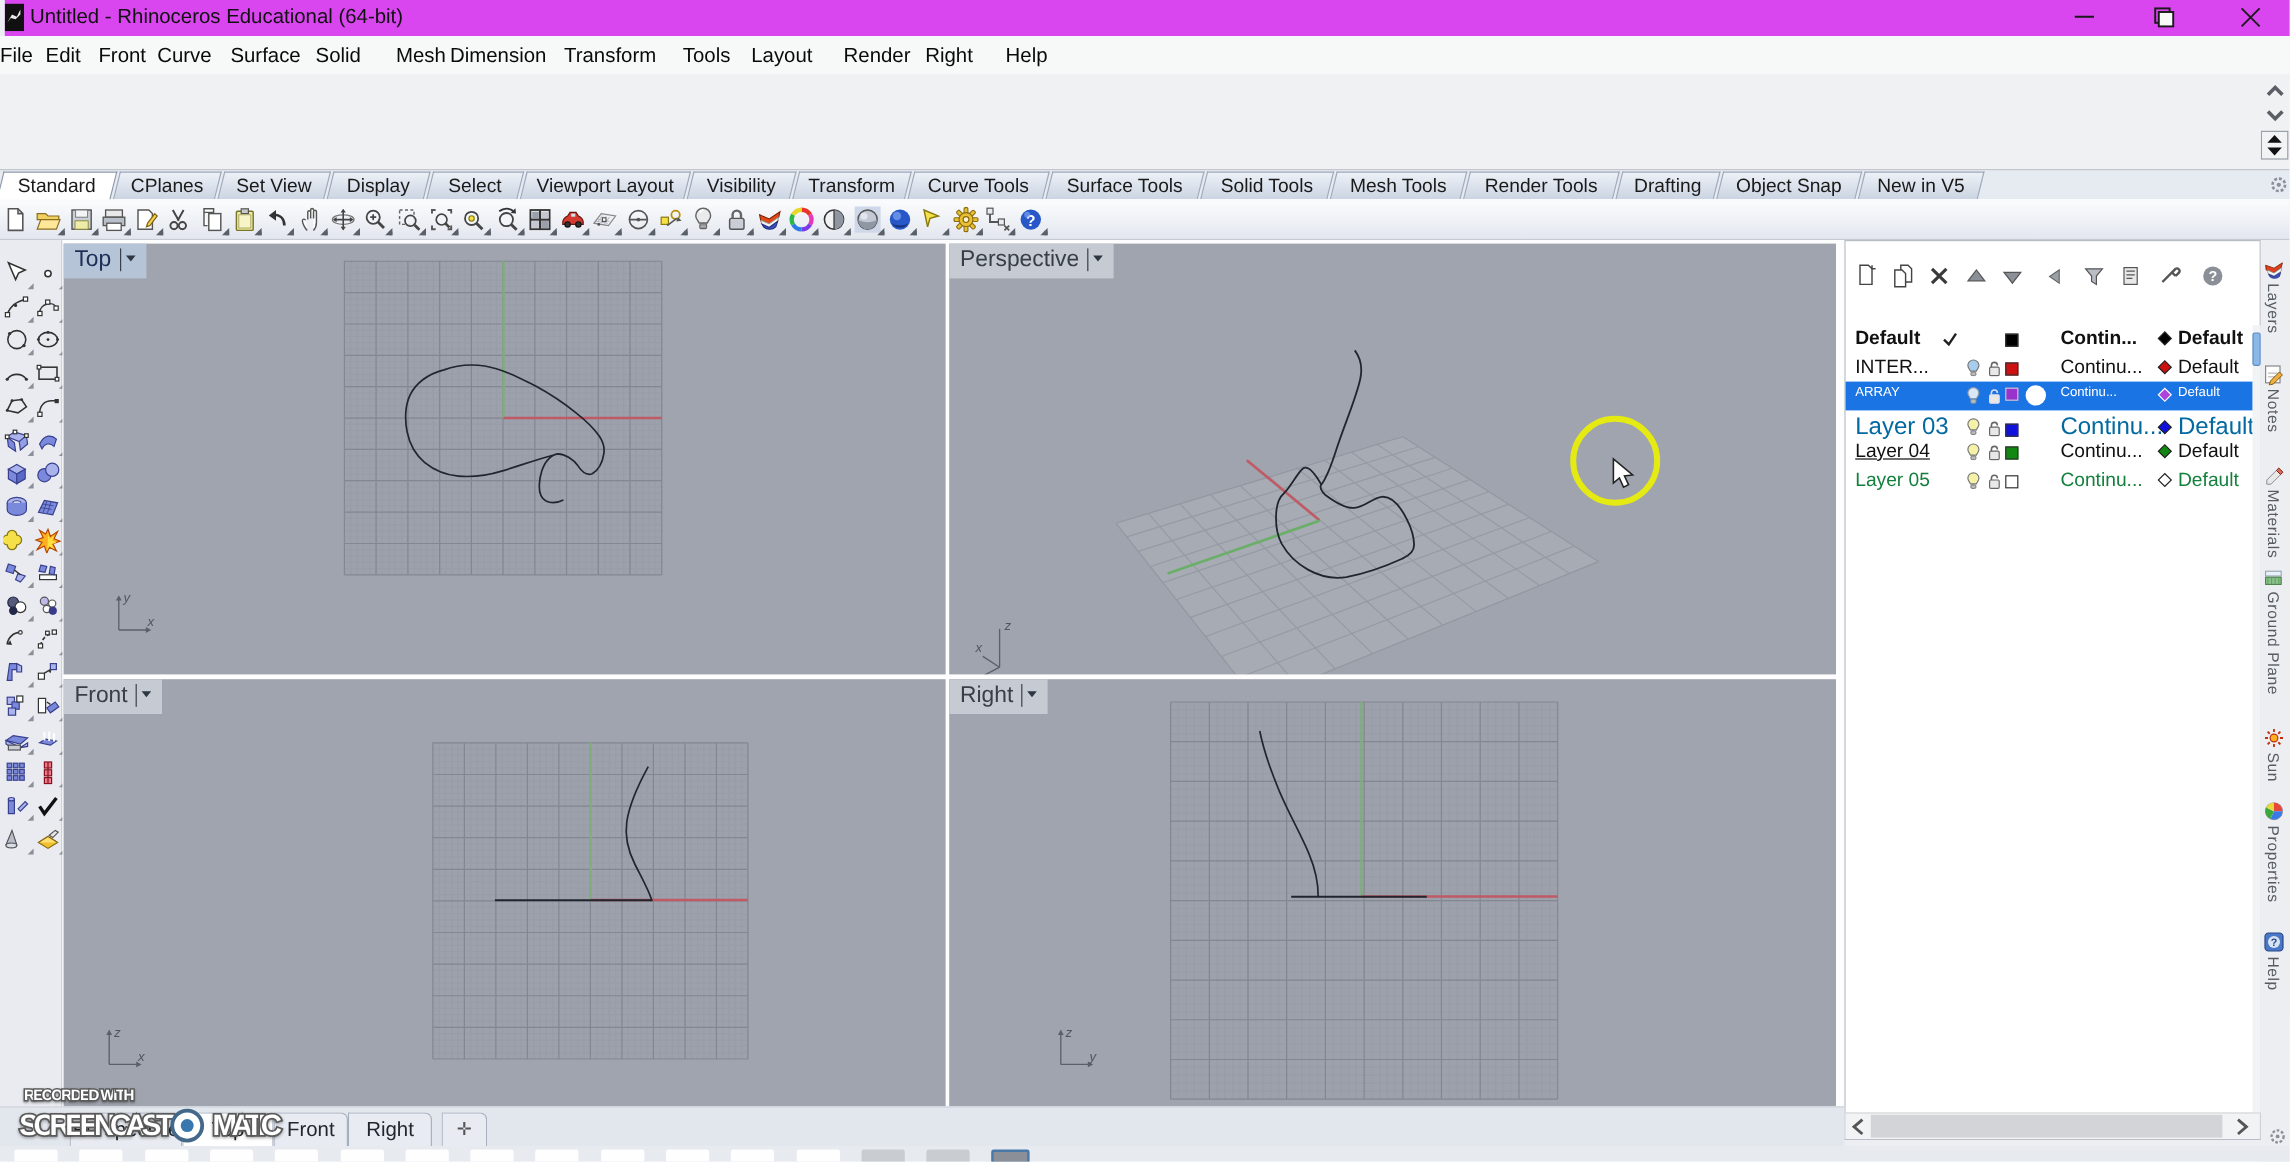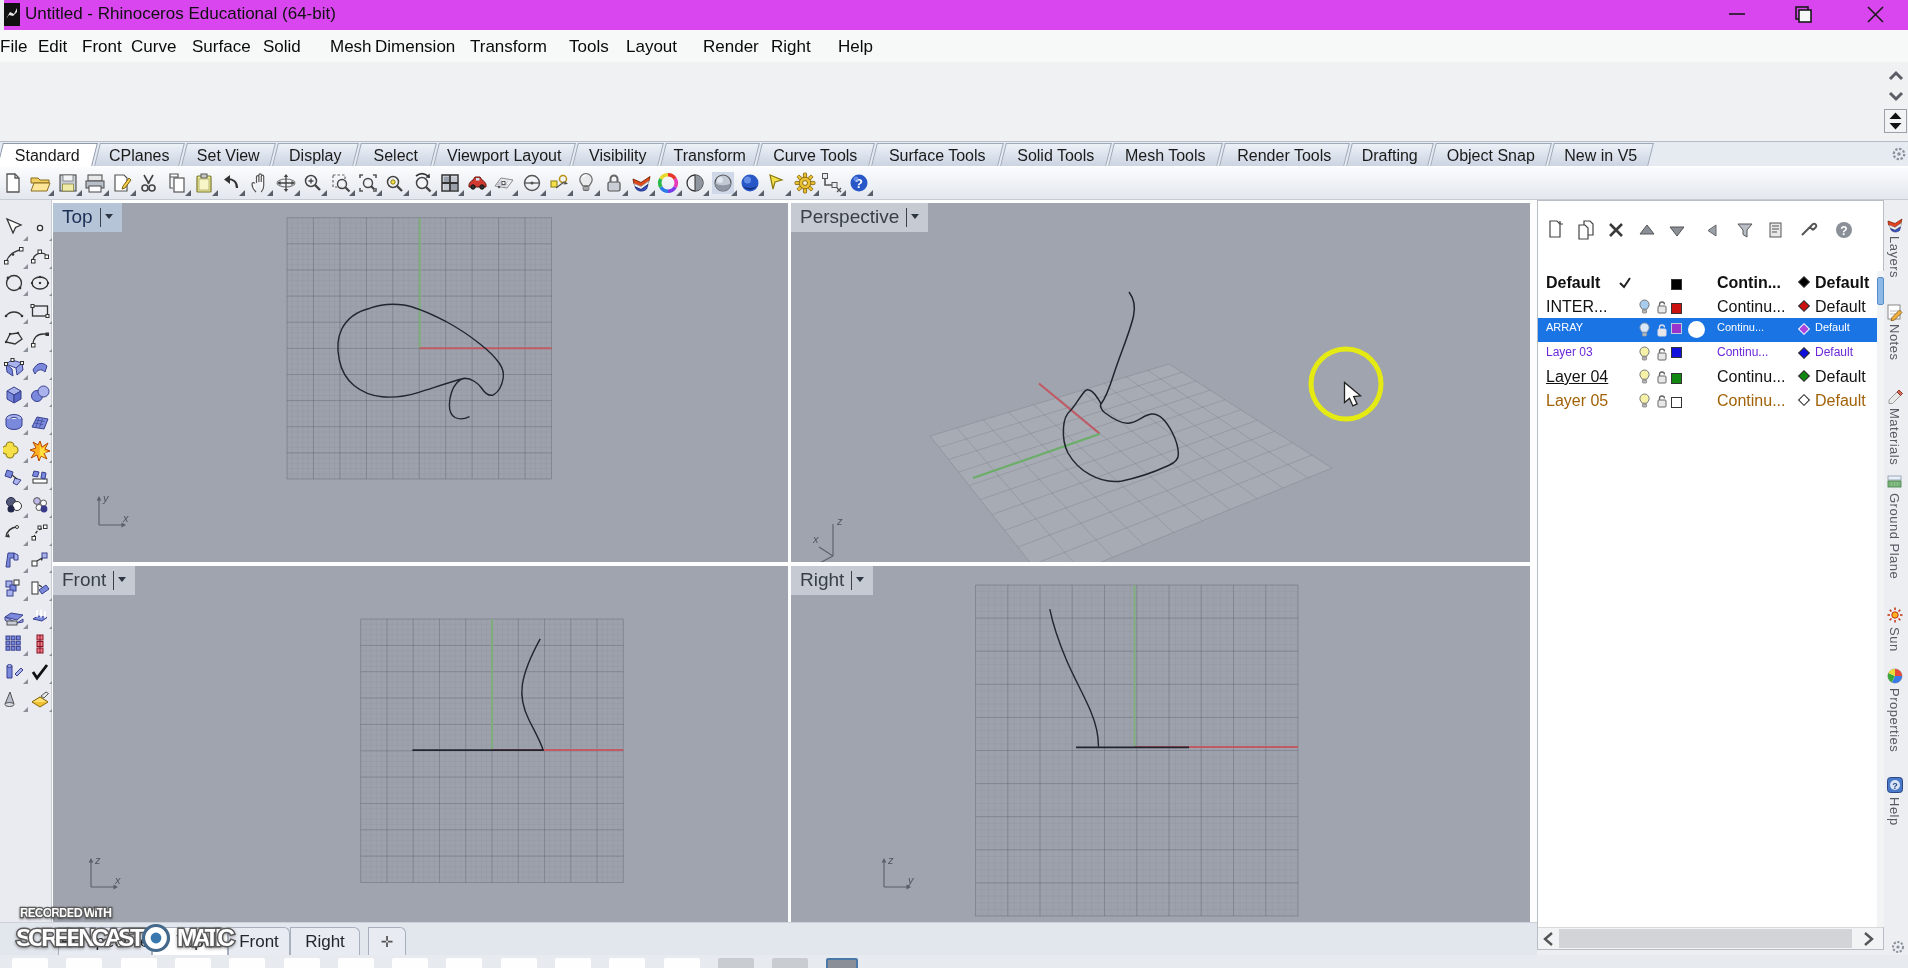--- a/index.html
+++ b/index.html
@@ -844,21 +844,21 @@
           <path d="M3.5 6 v-1.5 a2.5 2.5 0 0 1 5 0" fill="none" stroke="#dde" stroke-width="1.3"></path>
         </svg></span>
       <span style="position:absolute;left:133px;top:5px"><span style="display:inline-block;width:11px;height:11px;background:#9933CC;border:1px solid #bcd"></span></span>
       <span style="position:absolute;left:150px;top:3px;width:17px;height:17px;border-radius:50%;background:#fff"></span>
       <span style="position:absolute;left:179px;top:3px;">Continu...</span>
       <span style="position:absolute;left:259px;top:4px"><svg width="14" height="14" viewBox="0 0 14 14">
           <rect x="3.2" y="3.2" width="7.6" height="7.6" transform="rotate(45 7 7)" fill="#AA44DD" stroke="#fff" stroke-width="1"></rect>
         </svg></span>
       <span style="position:absolute;left:277px;top:3px;">Default</span>
     </div>
-<div style="position:absolute;left:0;top:140.5px;width:340px;height:23.5px;font-size:12px;color:#6d28d9">
+<div style="position:absolute;left:0;top:140.5px;width:340px;height:23.5px;font-size:20px;color:#0369a1">
       <span style="position:absolute;left:8px;top:3px;">Layer 03</span>
       <span style="position:absolute;left:100px;top:4px"><svg width="13" height="15" viewBox="0 0 13 15">
           <path d="M6.5 1 a4.6 4.6 0 0 1 4.6 4.6 c0 2.1-1.5 3-2.1 4.6 h-5 c-0.6-1.6-2.1-2.5-2.1-4.6 a4.6 4.6 0 0 1 4.6 -4.6z" fill="#F5F2A8" stroke="#777" stroke-width="1"></path>
           <rect x="4.4" y="11" width="4.2" height="3" rx="1" fill="#bbb" stroke="#777" stroke-width="0.8"></rect>
         </svg></span>
       <span style="position:absolute;left:118px;top:5px"><svg width="12" height="14" viewBox="0 0 12 14">
           <rect x="2" y="6" width="8" height="7" rx="1" fill="#e8e8e8" stroke="#666"></rect>
           <path d="M3.5 6 v-1.5 a2.5 2.5 0 0 1 5 0" fill="none" stroke="#666" stroke-width="1.3"></path>
         </svg></span>
       <span style="position:absolute;left:133px;top:5px"><span style="display:inline-block;width:11px;height:11px;background:#1111DD;border:1px solid #333"></span></span>
@@ -878,21 +878,21 @@
           <rect x="2" y="6" width="8" height="7" rx="1" fill="#e8e8e8" stroke="#666"></rect>
           <path d="M3.5 6 v-1.5 a2.5 2.5 0 0 1 5 0" fill="none" stroke="#666" stroke-width="1.3"></path>
         </svg></span>
       <span style="position:absolute;left:133px;top:5px"><span style="display:inline-block;width:11px;height:11px;background:#118811;border:1px solid #333"></span></span>
       <span style="position:absolute;left:179px;top:3px;">Continu...</span>
       <span style="position:absolute;left:259px;top:4px"><svg width="14" height="14" viewBox="0 0 14 14">
           <rect x="3.2" y="3.2" width="7.6" height="7.6" transform="rotate(45 7 7)" fill="#118811" stroke="#222" stroke-width="1"></rect>
         </svg></span>
       <span style="position:absolute;left:277px;top:3px;">Default</span>
     </div>
-<div style="position:absolute;left:0;top:187.5px;width:340px;height:23.5px;font-size:16px;color:#a16207">
+<div style="position:absolute;left:0;top:187.5px;width:340px;height:23.5px;font-size:16px;color:#15803d">
       <span style="position:absolute;left:8px;top:3px;">Layer 05</span>
       <span style="position:absolute;left:100px;top:4px"><svg width="13" height="15" viewBox="0 0 13 15">
           <path d="M6.5 1 a4.6 4.6 0 0 1 4.6 4.6 c0 2.1-1.5 3-2.1 4.6 h-5 c-0.6-1.6-2.1-2.5-2.1-4.6 a4.6 4.6 0 0 1 4.6 -4.6z" fill="#F5F2A8" stroke="#777" stroke-width="1"></path>
           <rect x="4.4" y="11" width="4.2" height="3" rx="1" fill="#bbb" stroke="#777" stroke-width="0.8"></rect>
         </svg></span>
       <span style="position:absolute;left:118px;top:5px"><svg width="12" height="14" viewBox="0 0 12 14">
           <rect x="2" y="6" width="8" height="7" rx="1" fill="#e8e8e8" stroke="#666"></rect>
           <path d="M3.5 6 v-1.5 a2.5 2.5 0 0 1 5 0" fill="none" stroke="#666" stroke-width="1.3"></path>
         </svg></span>
       <span style="position:absolute;left:133px;top:5px"><span style="display:inline-block;width:11px;height:11px;background:#FFFFFF;border:1px solid #333"></span></span>

